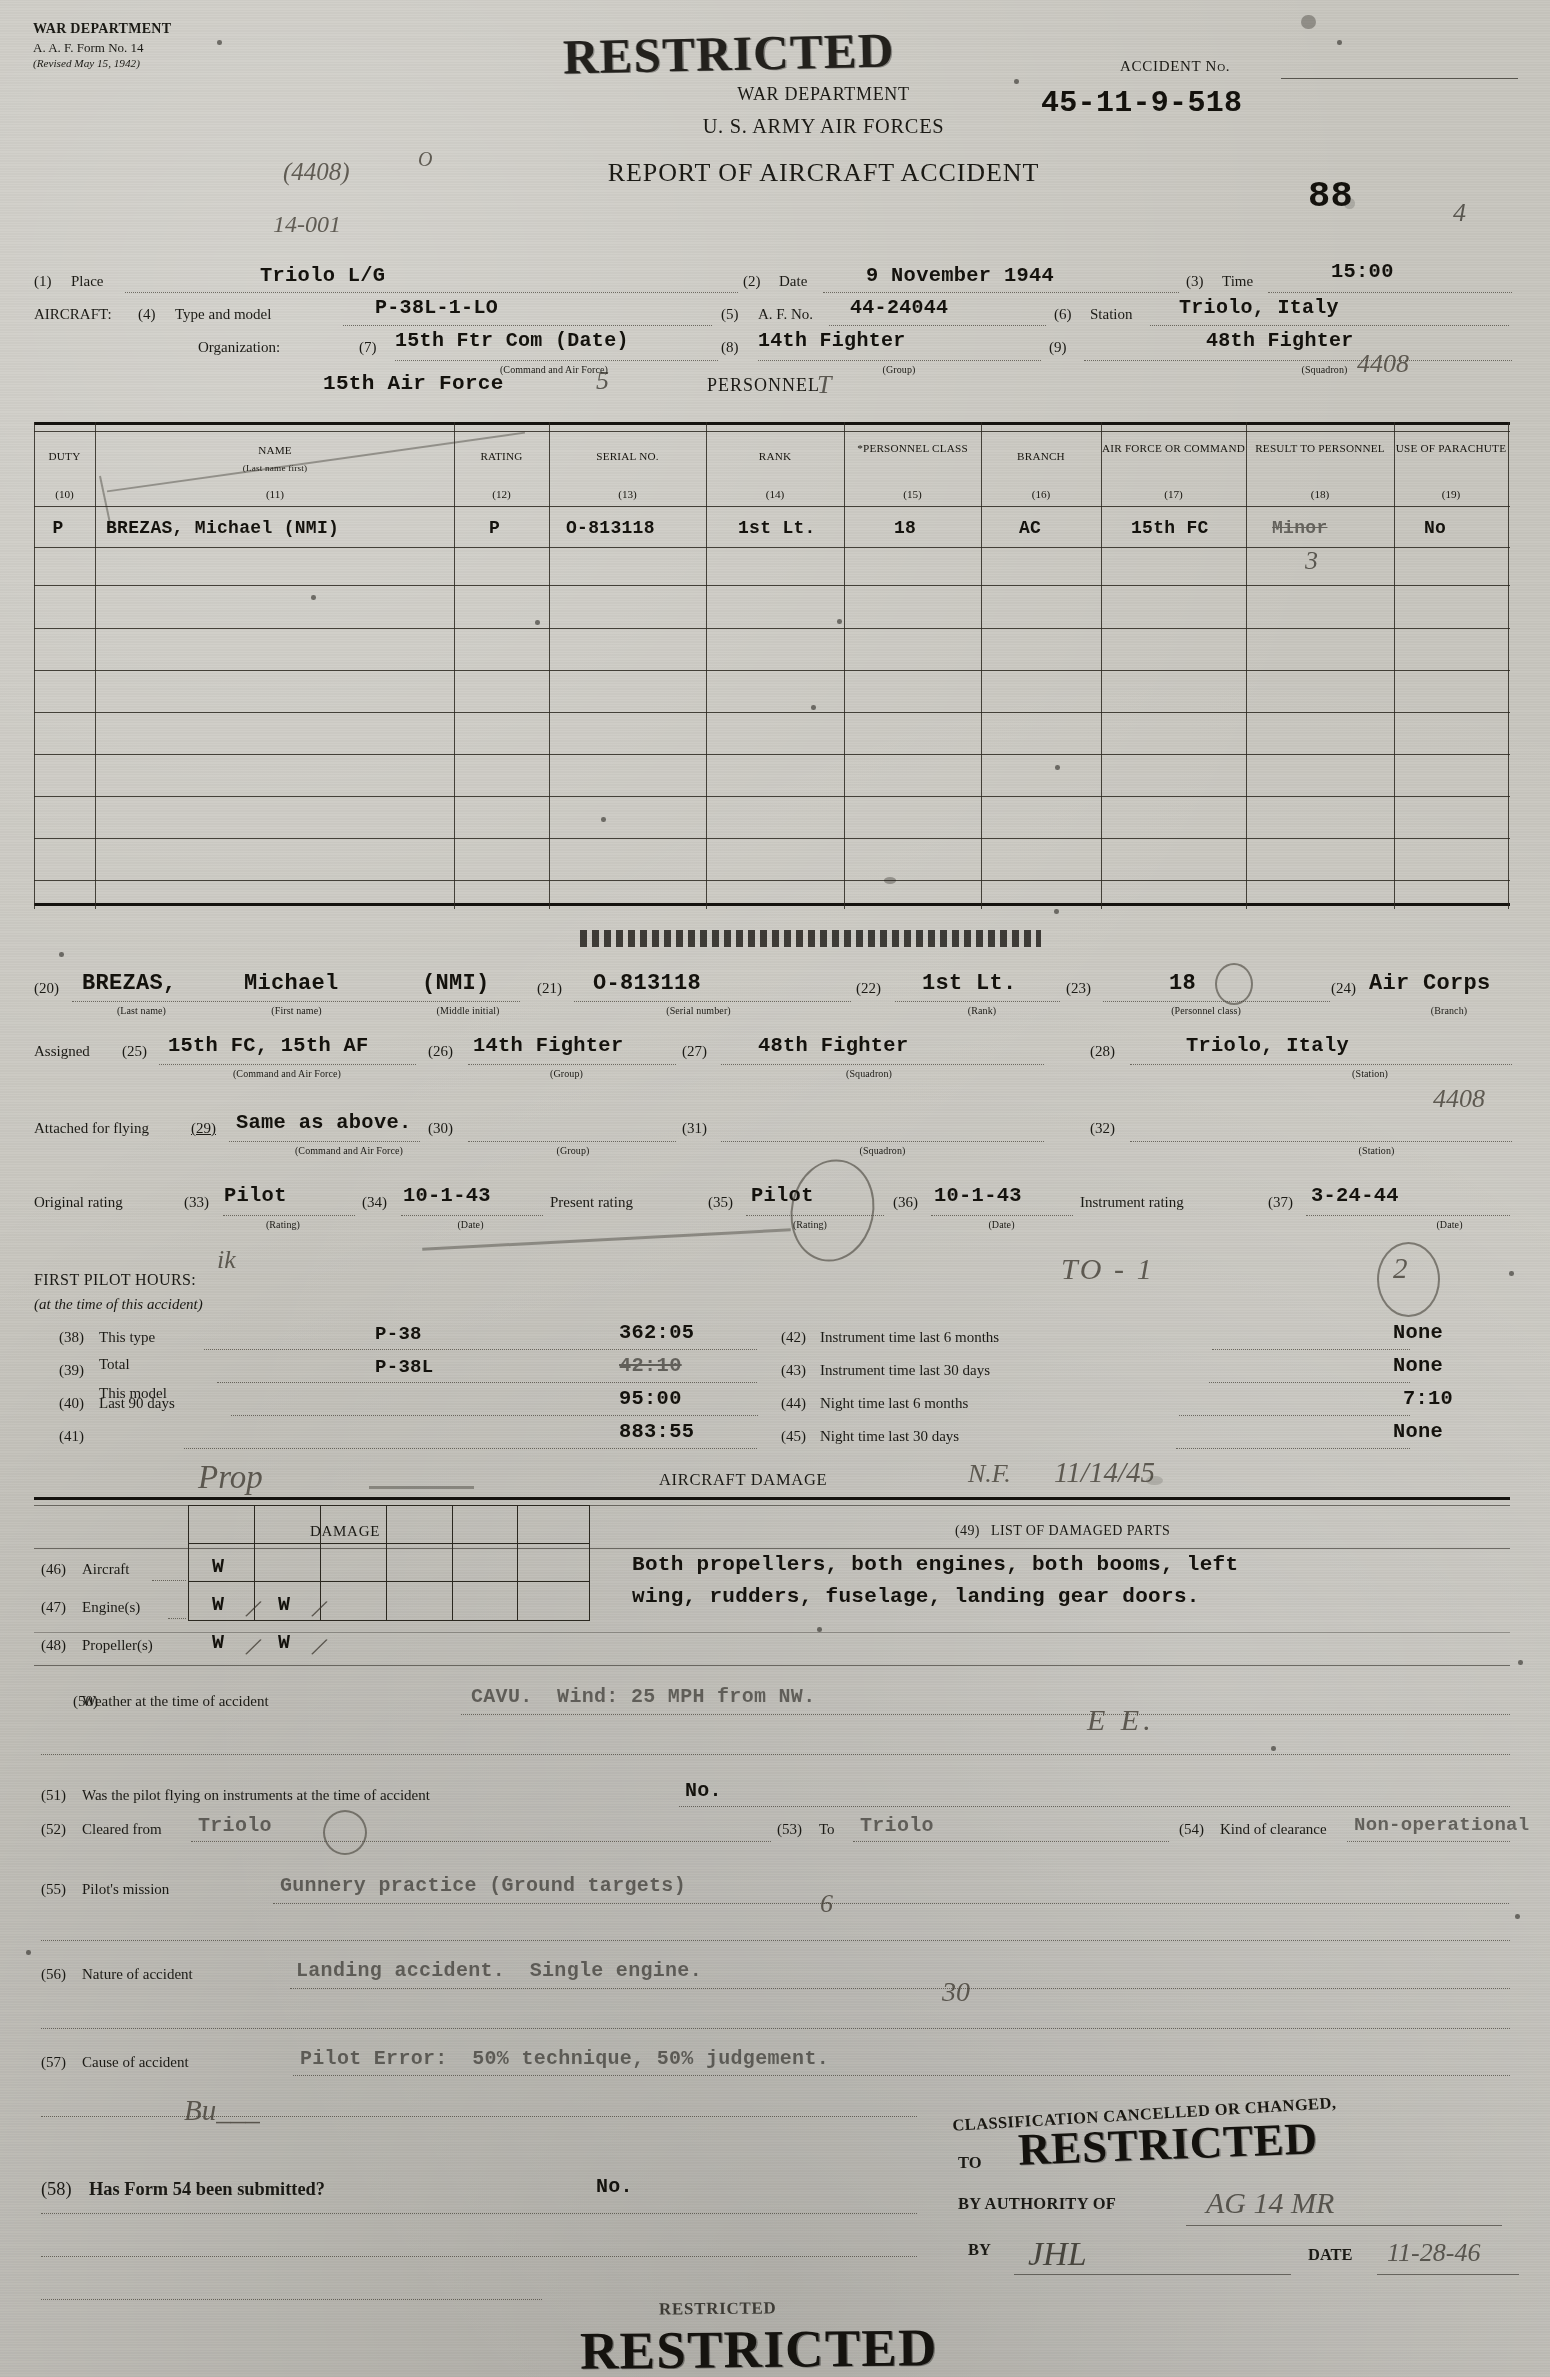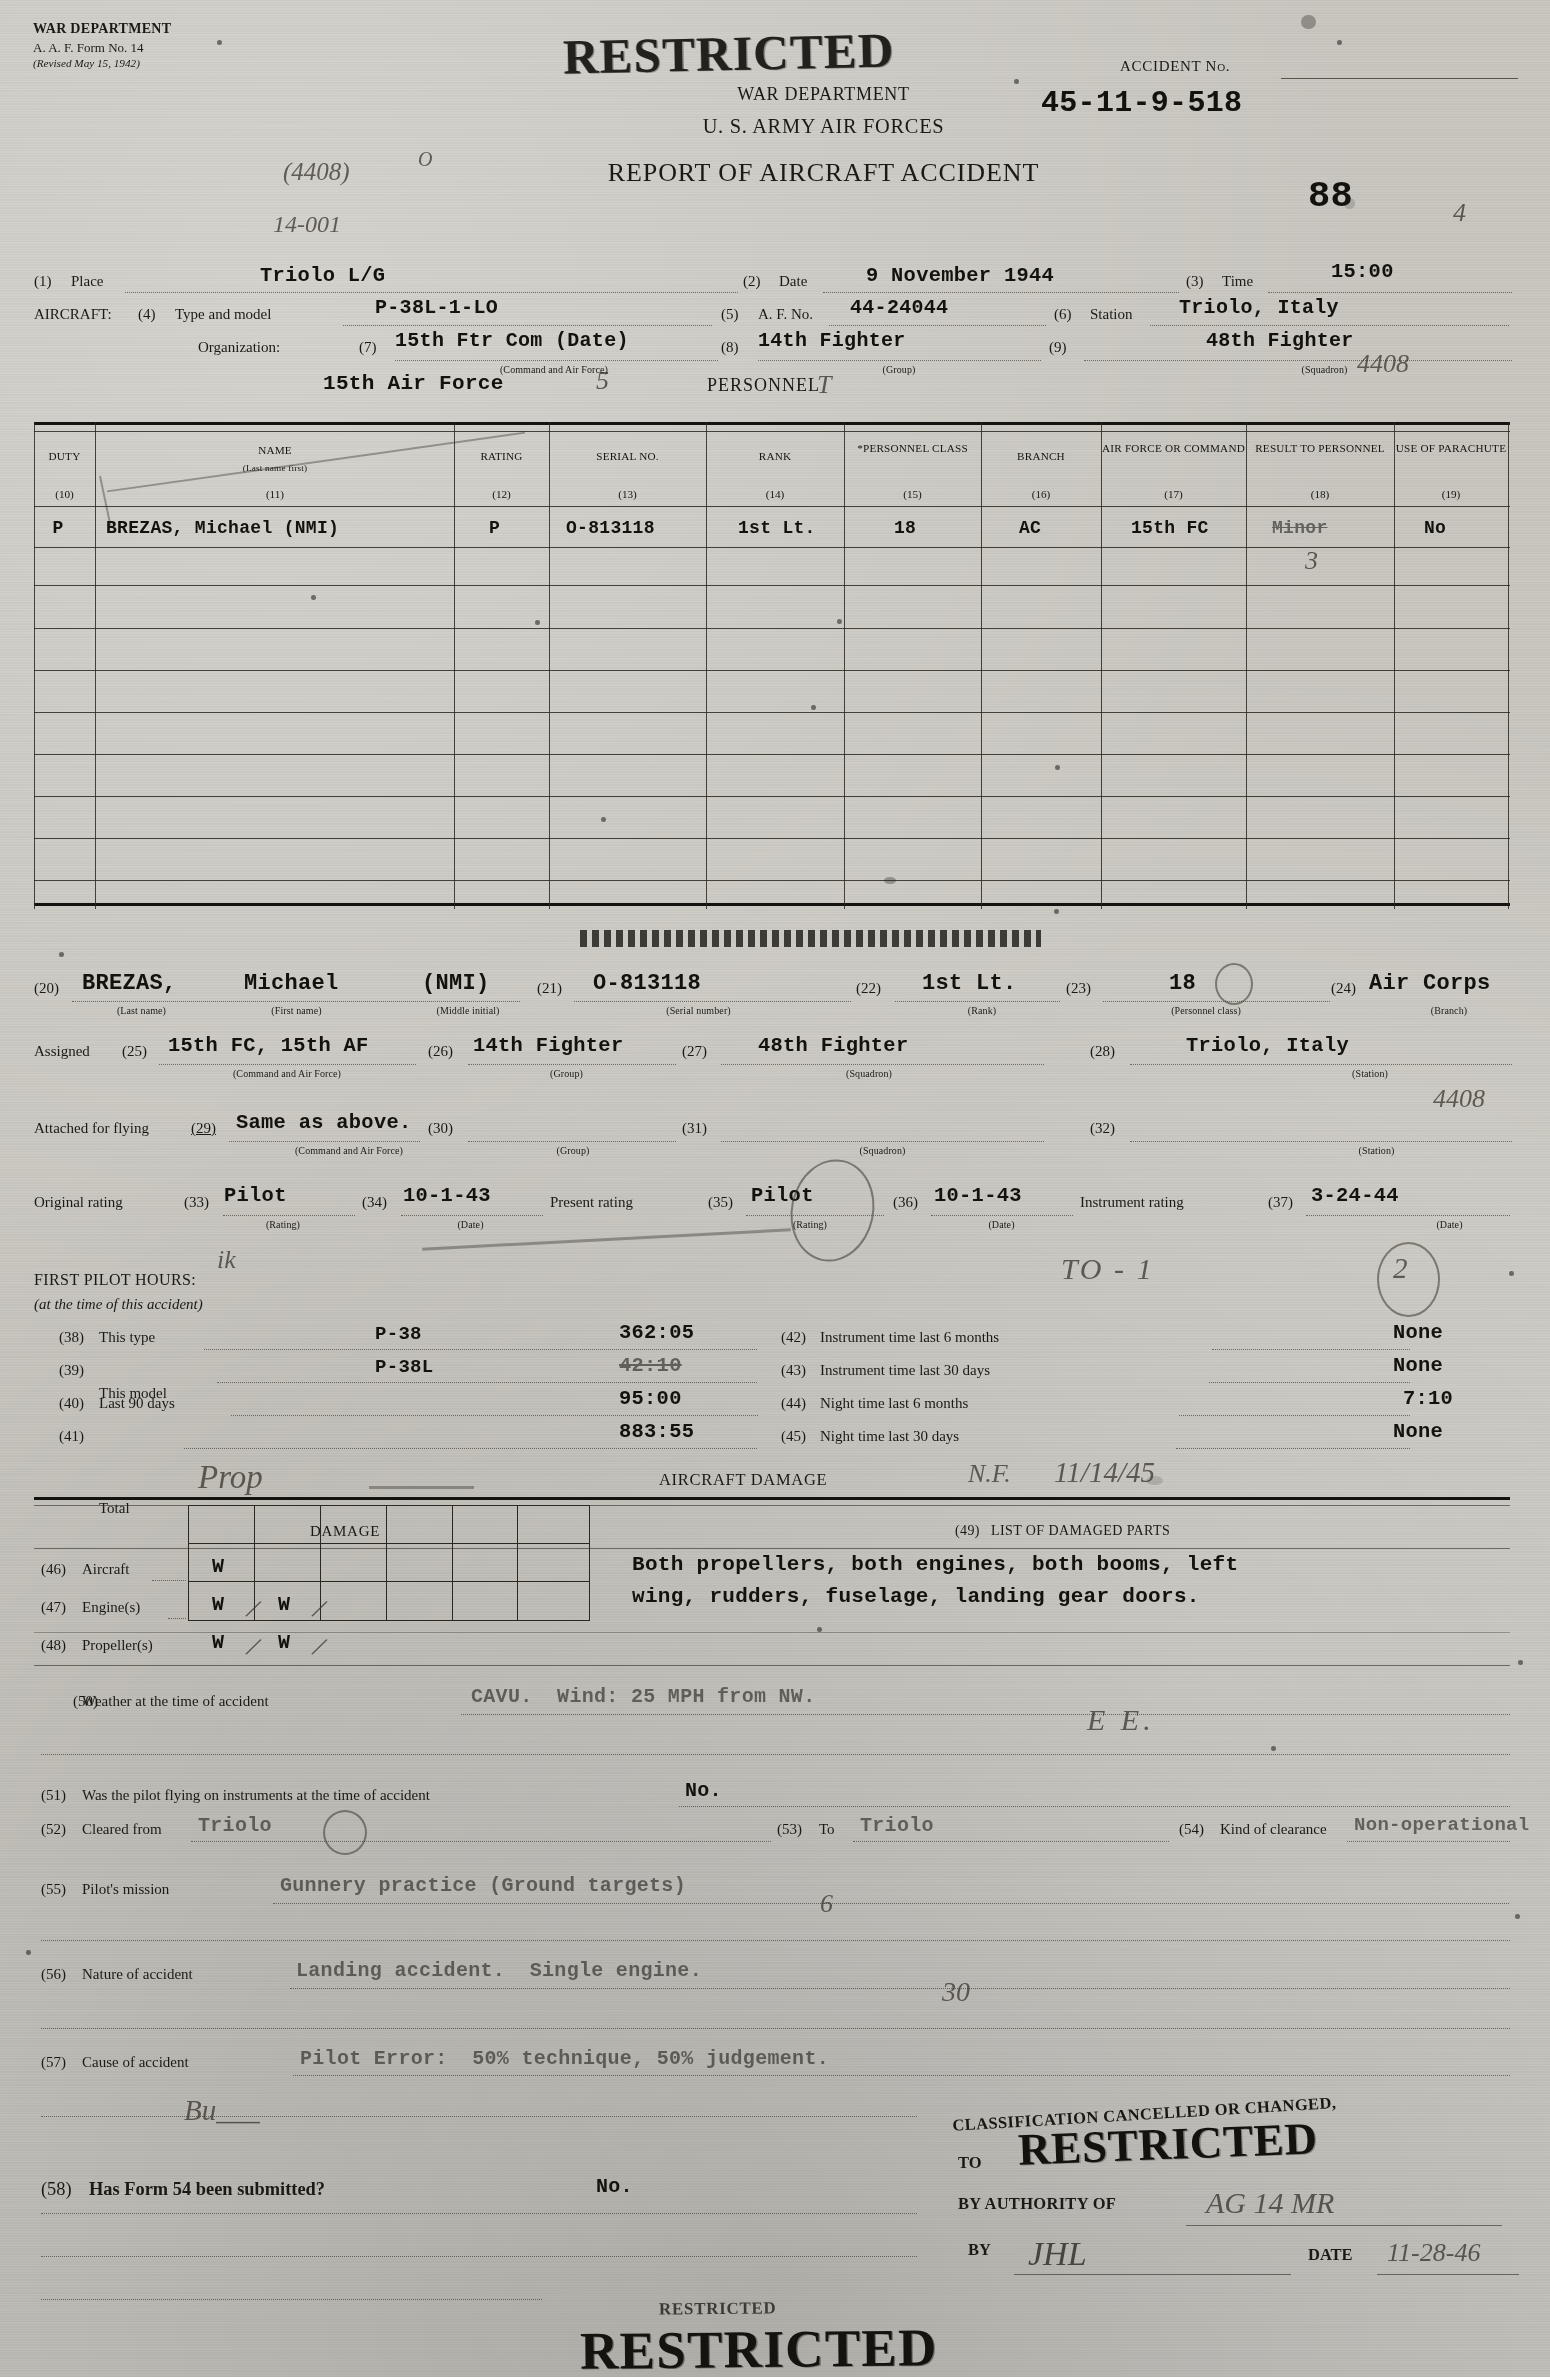--- a/index.html
+++ b/index.html
@@ -417,21 +417,21 @@
   <div class="dotline" style="left:217px;top:1382px;width:540px;"></div>
   <div class="t hw" style="left:375px;top:1356px;font-size:19px;">P-38L</div>
   <div class="t hw faint" style="left:619px;top:1354px;font-size:20.4px;text-decoration:line-through;">42:10</div>
 
   <div class="t prt fld-lbl sc" style="left:59px;top:1395px;">(40)</div>
   <div class="t prt fld-lbl" style="left:99px;top:1395px;">Last 90 days</div>
   <div class="dotline" style="left:231px;top:1415px;width:527px;"></div>
   <div class="t hw" style="left:619px;top:1387px;font-size:20.4px;">95:00</div>
 
   <div class="t prt fld-lbl sc" style="left:59px;top:1428px;">(41)</div>
-  <div class="t prt fld-lbl" style="left:99px;top:1500px;font-family:Liberation Serif, serif;">Total</div>
+  <div class="t prt fld-lbl" style="left:99px;top:1356px;font-family:Liberation Serif, serif;">Total</div>
   <div class="dotline" style="left:184px;top:1448px;width:573px;"></div>
   <div class="t hw" style="left:619px;top:1420px;font-size:20.4px;">883:55</div>
 
   <div class="t prt fld-lbl sc" style="left:781px;top:1329px;">(42)</div>
   <div class="t prt fld-lbl" style="left:820px;top:1329px;">Instrument time last 6 months</div>
   <div class="dotline" style="left:1212px;top:1349px;width:198px;"></div>
   <div class="t hw" style="left:1393px;top:1321px;font-size:20.4px;">None</div>
 
   <div class="t prt fld-lbl sc" style="left:781px;top:1362px;">(43)</div>
   <div class="t prt fld-lbl" style="left:820px;top:1362px;">Instrument time last 30 days</div>

